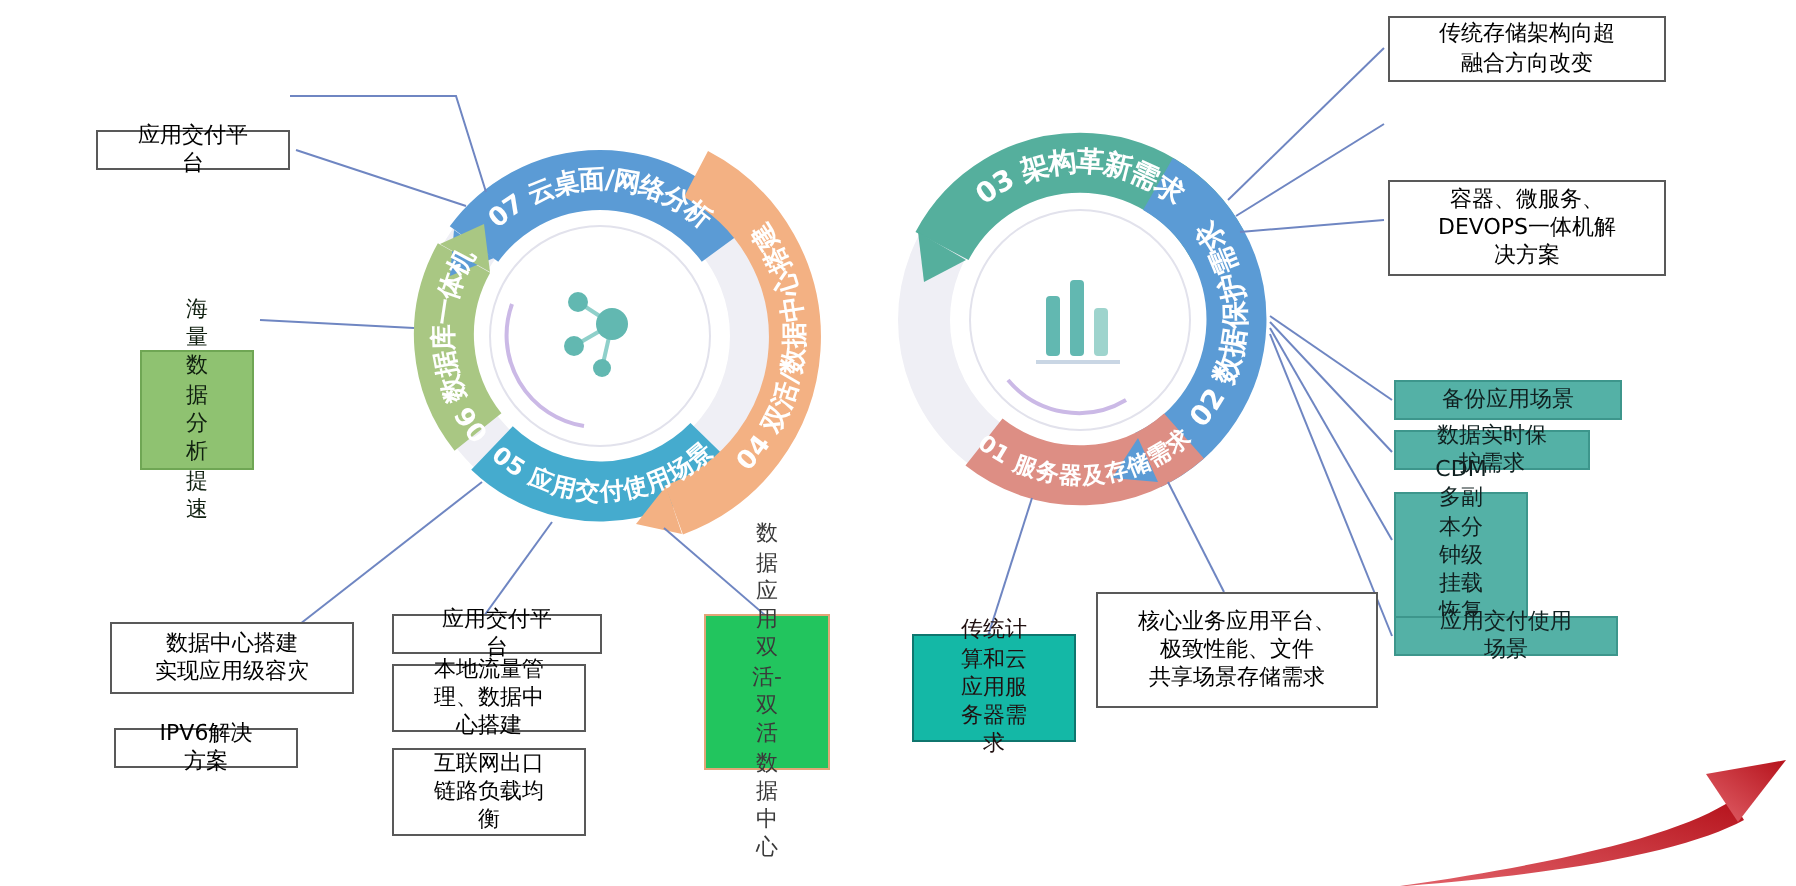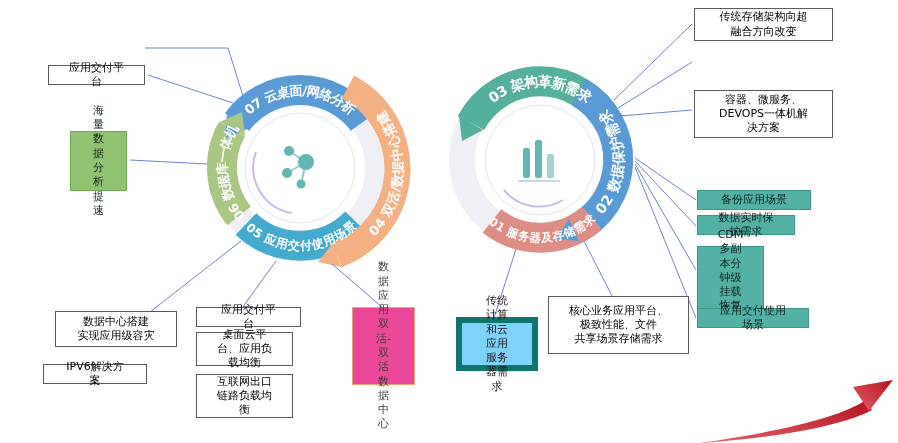--- a/index.html
+++ b/index.html
@@ -8,23 +8,23 @@
     font-family:"DejaVu Sans","Liberation Sans",sans-serif;
   }
   .stage svg{position:absolute;left:0;top:0;}
   .box{
     position:absolute;display:flex;align-items:center;justify-content:center;
     text-align:center;font-weight:normal;font-size:11px;line-height:1.3;
     box-sizing:border-box;padding:2px 20px;white-space:pre-line;color:#000;
   }
   .white{background:#fff;border:1px solid #595959;}
   .teal{background:#54B1A6;border:1px solid #3D968C;color:#102020;}
-  .green{background:#8FC271;border:1px solid #6FA654;color:#102010;}
-  .orange{background:#ec4899;border:1px solid #E3A577;color:#3a3a3a;}
-  .salmon{background:#7dd3fc;border:6px solid #0f766e;color:#201010;}
+  .green{background:#8FC271;border:1px solid #6FA654;color:#102010;margin-top:44px;}
+  .orange{background:#22c55e;border:1px solid #E3A577;color:#3a3a3a;}
+  .salmon{background:#14b8a6;border:1px solid #0f766e;color:#201010;}
   .under-ring{fill:none;stroke:#EFEFF5;stroke-width:26;}
   .band{fill:none;stroke-width:30;}
   .band-thin{fill:none;stroke-width:26;}
   .inner-disc{fill:#ffffff;stroke:#E2E2EC;stroke-width:1;}
   .deco-arc{fill:none;stroke:#CBB9E6;stroke-width:2;}
   .arc-label{fill:#ffffff;font-weight:bold;font-family:"DejaVu Sans","Liberation Sans",sans-serif;}
   .al14{font-size:14px;} .al13{font-size:13px;} .al12{font-size:12px;} .al115{font-size:11.5px;}
   .conn{stroke:#6F86C2;stroke-width:1;fill:none;}
   .icon-teal{fill:#62B8B1;}
   .icon-line{stroke:#8FD0CA;stroke-width:2;}
@@ -130,23 +130,23 @@
     <g>
       <path d="M 700 443 C 790 430 842 416 866 400 L 872 410 C 846 424 792 436 703 443 Z" fill="url(#redg)"></path>
       <polygon points="893,380 853,387 869,411" fill="url(#redg)"></polygon>
     </g>
   </svg>
 
   <div class="box white" style="left:48px;top:65px;width:97px;height:20px">应用交付平台</div>
   <div class="box green" style="left:70px;top:131px;width:57px;height:60px">海量数据分析提速</div>
 
   <div class="box white" style="left:55px;top:311px;width:122px;height:36px">数据中心搭建 实现应用级容灾</div>
-  <div class="box white" style="left:43px;top:364px;width:104px;height:20px">IPV6解决方案</div>
+  <div class="box white" style="left:57px;top:364px;width:92px;height:20px">IPV6解决方案</div>
   <div class="box white" style="left:196px;top:307px;width:105px;height:20px">应用交付平台</div>
-  <div class="box white" style="left:196px;top:332px;width:97px;height:34px">桌面云平台、应用负载均衡</div>
+  <div class="box white" style="left:196px;top:332px;width:97px;height:34px">本地流量管理、数据中心搭建</div>
   <div class="box white" style="left:196px;top:374px;width:97px;height:44px">互联网出口链路负载均衡</div>
 
   <div class="box orange" style="left:352px;top:307px;width:63px;height:78px">数据应用双活-双活数据中心</div>
   <div class="box salmon" style="left:456px;top:317px;width:82px;height:54px">传统计算和云应用服务器需求</div>
   <div class="box white" style="left:548px;top:296px;width:141px;height:58px">核心业务应用平台、极致性能、文件
 共享场景存储需求</div>
 
   <div class="box white" style="left:694px;top:8px;width:139px;height:33px">传统存储架构向超融合方向改变</div>
   <div class="box white" style="left:694px;top:90px;width:139px;height:48px">容器、微服务、DEVOPS一体机解决方案</div>
 

